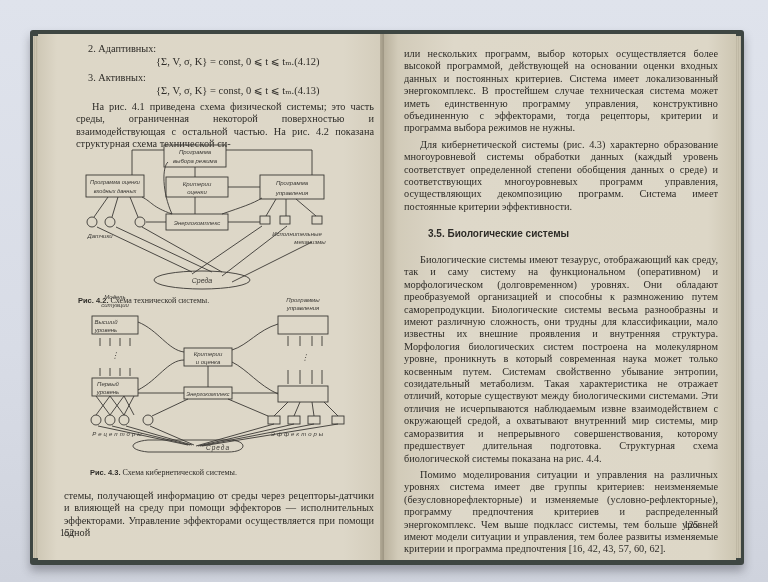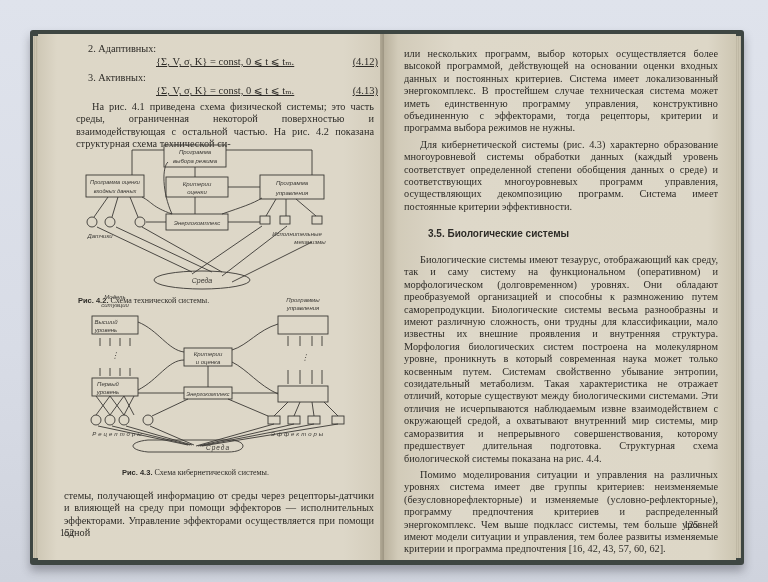--- a/index.html
+++ b/index.html
@@ -7,21 +7,21 @@
   .cover{position:absolute;left:30px;top:30px;width:714px;height:535px;background:#3e4642;border-radius:3px;box-shadow:0 6px 10px rgba(40,40,50,.35);}
   .page{position:absolute;top:34px;height:526px;background:#d9d3c3;color:#2e2c28;overflow:hidden;}
   .page.left{left:38px;width:382px;background:linear-gradient(90deg,#cfc8b6 0%,#ddd7c7 5%,#ddd7c8 80%,#cdc6b3 96%,#b9b19d 100%);}
   .page.right{left:384px;width:352px;background:linear-gradient(90deg,#b9b19d 0%,#d2cbb9 4%,#ded8c9 20%,#ddd7c7 92%,#cdc6b2 100%);}
   .gutter{position:absolute;left:380px;top:34px;width:8px;height:526px;background:linear-gradient(90deg,#b3ab97,#9d9582,#b3ab97);}
   .edge-l{position:absolute;left:33px;top:36px;width:8px;height:522px;background:repeating-linear-gradient(90deg,#cbc4b0 0 1px,#bfb8a4 1px 2px);}
   .edge-r{position:absolute;left:733px;top:36px;width:8px;height:522px;background:repeating-linear-gradient(90deg,#cbc4b0 0 1px,#bfb8a4 1px 2px);}
   .txt{position:absolute;font-size:10.3px;line-height:12.4px;text-align:justify;}
   .txt p{margin:4px;text-indent:16px;}
   .txt p.noind{text-indent:0;}
-  .eq{display:flex;justify-content:space-between;font-size:10.5px;line-height:13px;padding-left:84px;text-decoration:underline;}
+  .eq{display:flex;font-size:10.5px;line-height:13px;padding-left:84px;}
   .item{font-size:10.3px;line-height:13px;padding-left:16px;}
   .caption{position:absolute;font-size:8px;font-family:"Liberation Serif",serif;}
   .caption b{font-family:"Liberation Sans",sans-serif;font-size:7.5px;}
   .pnum{position:absolute;font-size:9.5px;}
   .section{font-family:"Liberation Sans",sans-serif;font-weight:bold;font-size:10px;position:absolute;}
   svg text{font-family:"Liberation Sans",sans-serif;font-style:italic;fill:#3a3834;}
   .bold{font-weight:bold;}
 </style>
 </head>
 <body>
@@ -146,21 +146,21 @@
     <text x="215" y="12" font-size="6" text-anchor="middle">Программы</text>
     <text x="215" y="20" font-size="6" text-anchor="middle">управления</text>
     <text x="217" y="70" font-size="8" text-anchor="middle">⋮</text>
     <text x="120" y="66" font-size="6" text-anchor="middle">Критерии</text>
     <text x="120" y="74" font-size="6" text-anchor="middle">и оценка</text>
     <text x="120" y="106" font-size="5.6" text-anchor="middle">Энергокомплекс</text>
     <text x="30" y="146" font-size="6" text-anchor="middle" letter-spacing="2">Рецепторы</text>
     <text x="210" y="146" font-size="6" text-anchor="middle" letter-spacing="2">Эффекторы</text>
     <text x="130" y="160" font-size="6.5" text-anchor="middle" letter-spacing="1">Среда</text>
   </svg>
-  <div class="caption" style="left:52px;top:434px;margin-left:32px;">
+  <div class="caption" style="left:52px;top:434px;">
     <b>Рис. 4.3.</b>
     <span>Схема кибернетической системы.</span>
   </div>
 
   <div class="txt" style="left:22px;top:452px;width:318px;">
     <p class="noind">стемы, получающей информацию от среды через рецепторы-датчики и влияющей на среду при помощи эффекторов — исполнительных эффекторами. Управление эффекторами осуществляется при помощи одной</p>
   </div>
   <div class="pnum" style="left:22px;top:494px;">152</div>
 </div>
 

